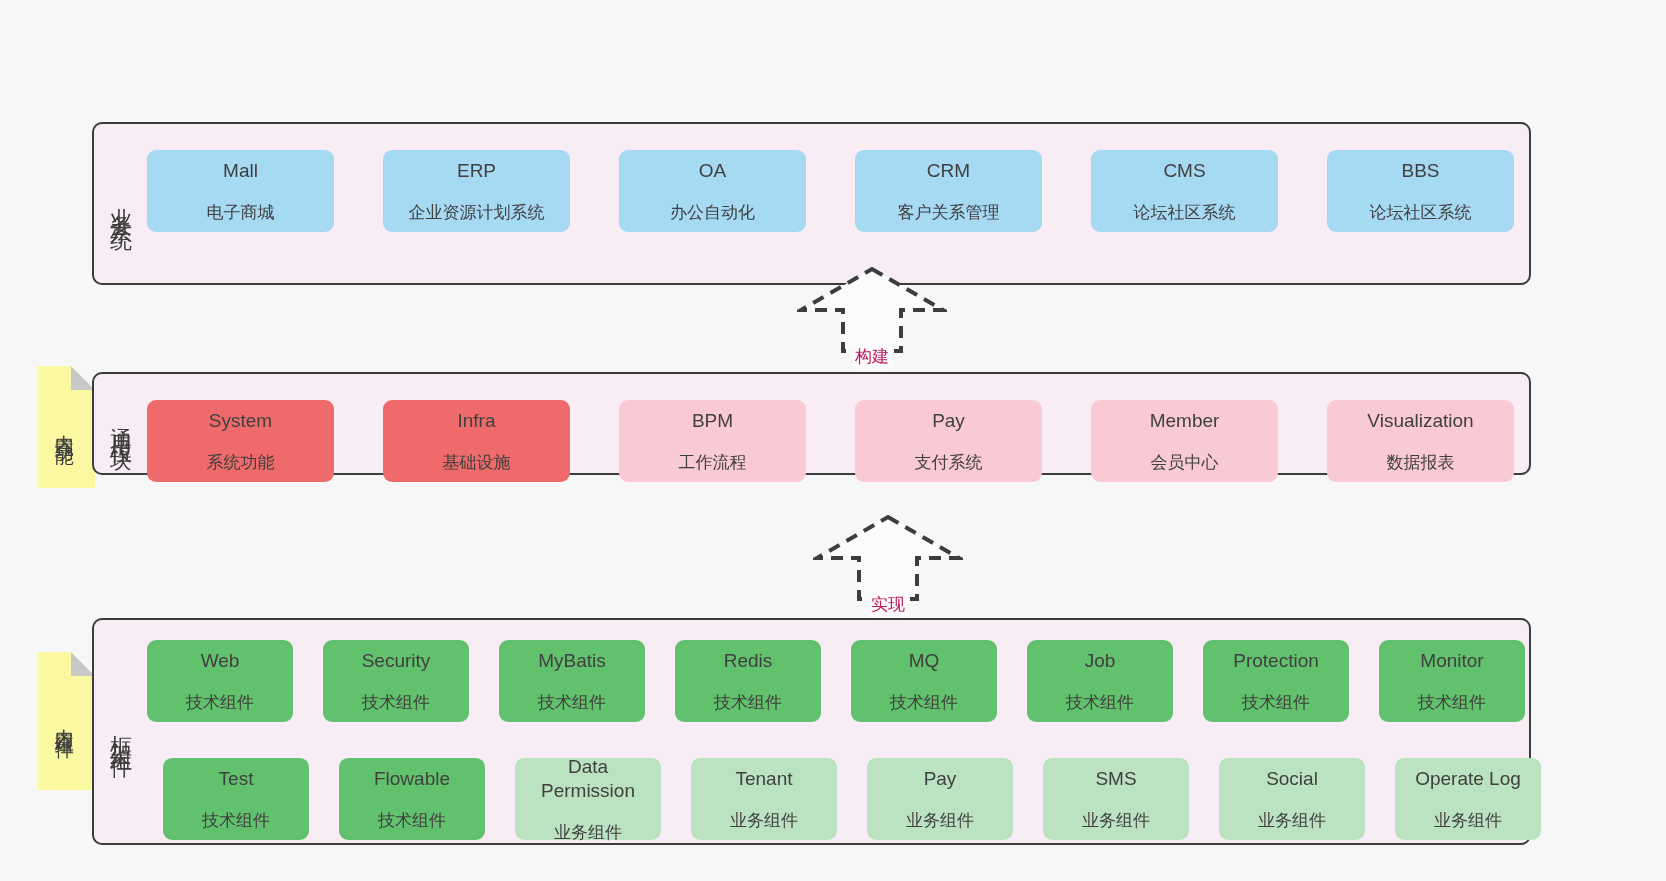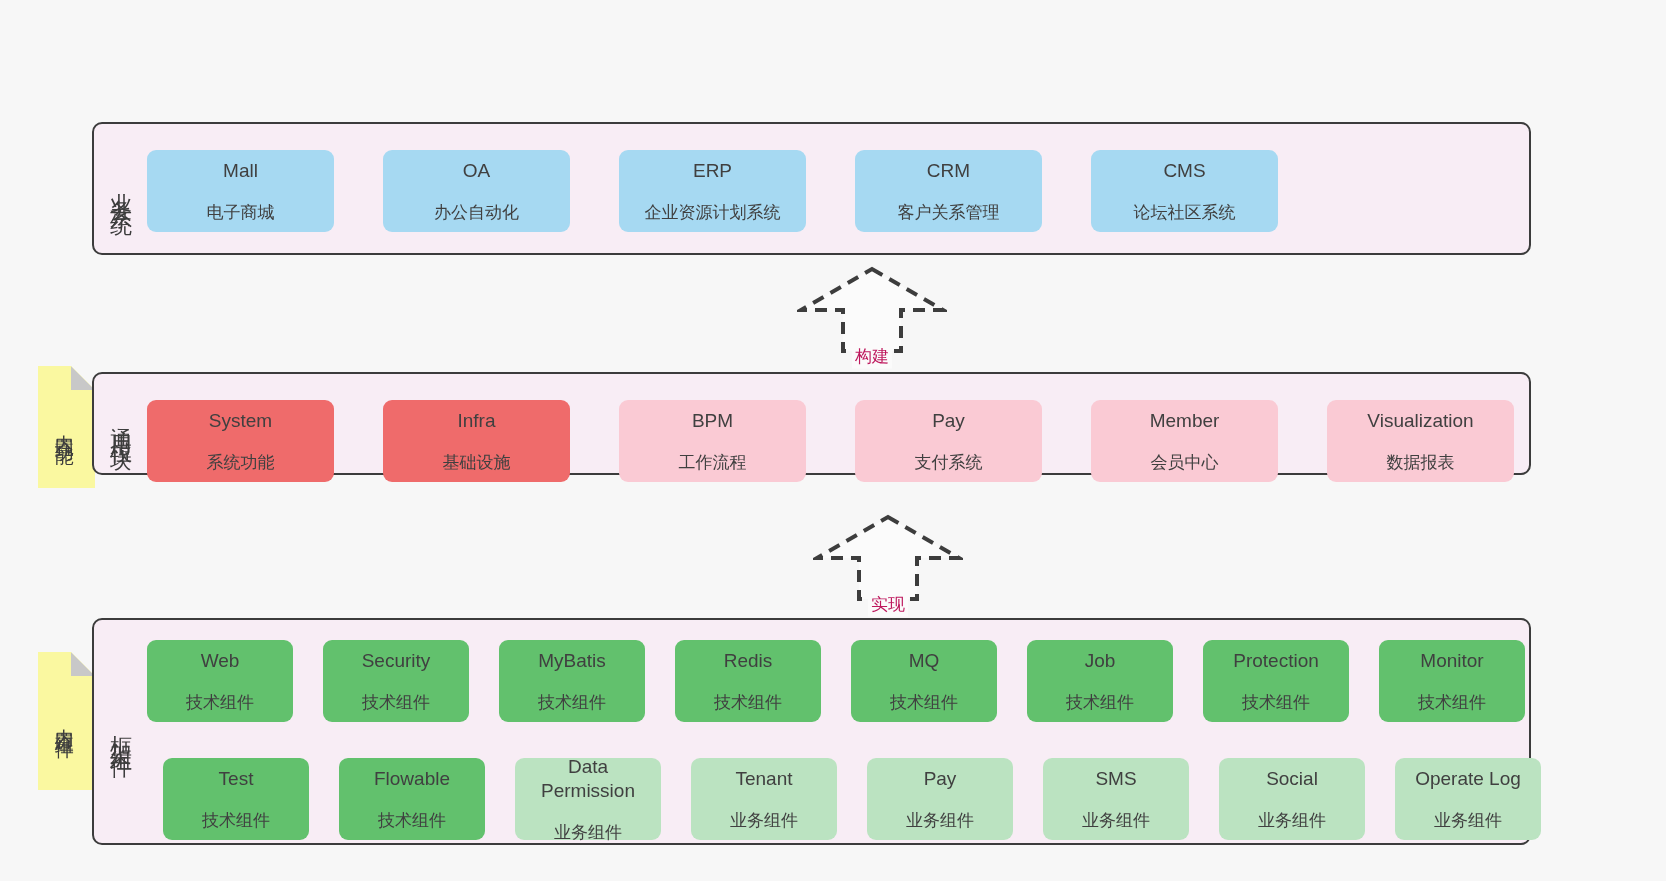--- a/index.html
+++ b/index.html
@@ -6,21 +6,21 @@
   .canvas {
     position:relative; width:1666px; height:881px;
     background:#f7f7f7; overflow:hidden;
     font-family:"Liberation Sans","DejaVu Sans",sans-serif;
     color:#404040;
   }
   .layer {
     position:absolute; left:92px; width:1439px; box-sizing:border-box;
     background:#f8edf5; border:2px solid #3c3c3c; border-radius:10px;
   }
-  #layer-business   { top:122px; height:133px; }
+  #layer-business   { top:122px; height:163px; }
   #layer-modules    { top:372px; height:103px; }
   #layer-components { top:618px; height:227px; }
 
   .side-label {
     position:absolute; left:12px; top:50%; transform:translateY(-50%);
     writing-mode:vertical-rl; text-orientation:upright;
     font-size:22px; letter-spacing:7px; color:#3c3c3c; white-space:nowrap;
   }
 
   .box-row { position:absolute; left:53px; display:flex; gap:49px; }
@@ -87,33 +87,37 @@
   </div>
 
   <div class="layer" id="layer-business">
     <div class="side-label">业务系统</div>
     <div class="box-row">
       <div class="box blue">
         <div class="title">Mall</div>
         <div class="subtitle">电子商城</div>
       </div>
       <div class="box blue">
+        <div class="title">ERP</div>
+        <div class="subtitle">企业资源计划系统</div>
+      </div>
+      <div class="box blue">
         <div class="title">OA</div>
         <div class="subtitle">办公自动化</div>
       </div>
       <div class="box blue">
-        <div class="title">ERP</div>
-        <div class="subtitle">企业资源计划系统</div>
-      </div>
-      <div class="box blue">
         <div class="title">CRM</div>
         <div class="subtitle">客户关系管理</div>
       </div>
       <div class="box blue">
         <div class="title">CMS</div>
+        <div class="subtitle">论坛社区系统</div>
+      </div>
+      <div class="box blue">
+        <div class="title">BBS</div>
         <div class="subtitle">论坛社区系统</div>
       </div>
     </div>
   </div>
 
   <div class="arrow" id="arrow-build">
     <svg width="150" height="88" viewBox="0 0 150 88">
       <polygon points="75,3 146,44 104,44 104,85 46,85 46,44 4,44" fill="#fbfbfb" stroke="#3d3d3d" stroke-width="4" stroke-dasharray="12 8"></polygon>
     </svg>
     <div class="label">构建</div>

